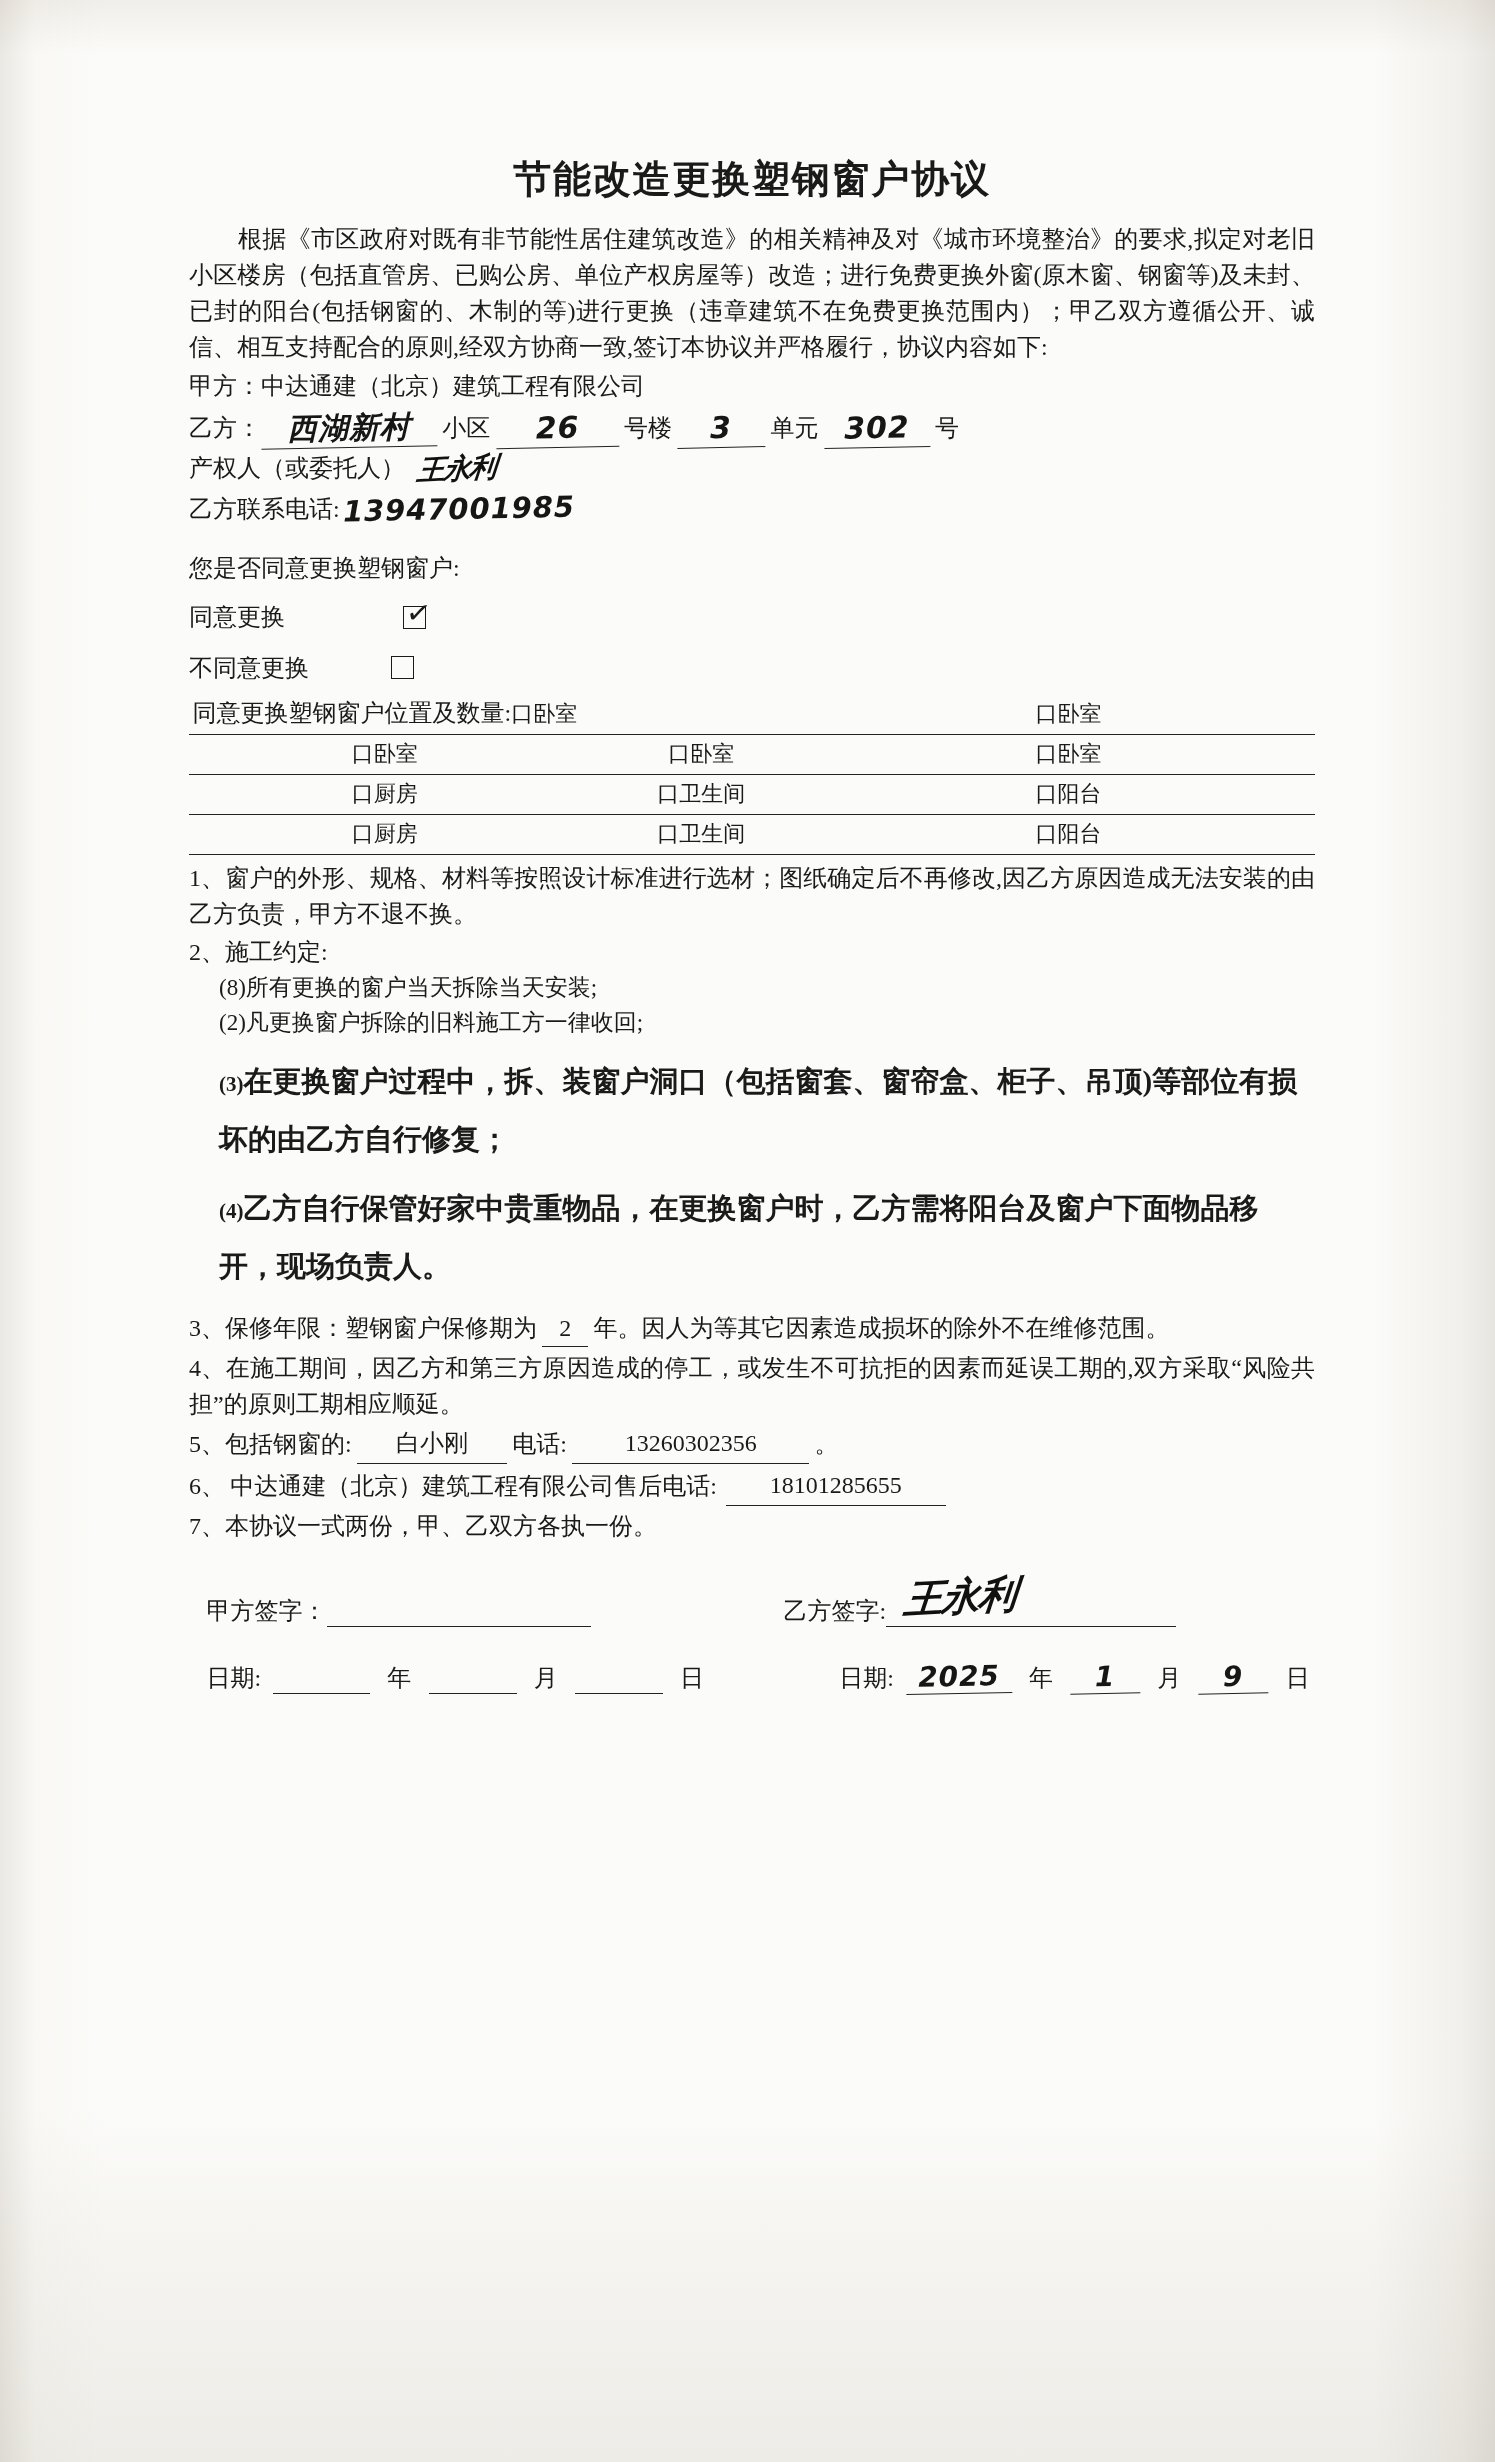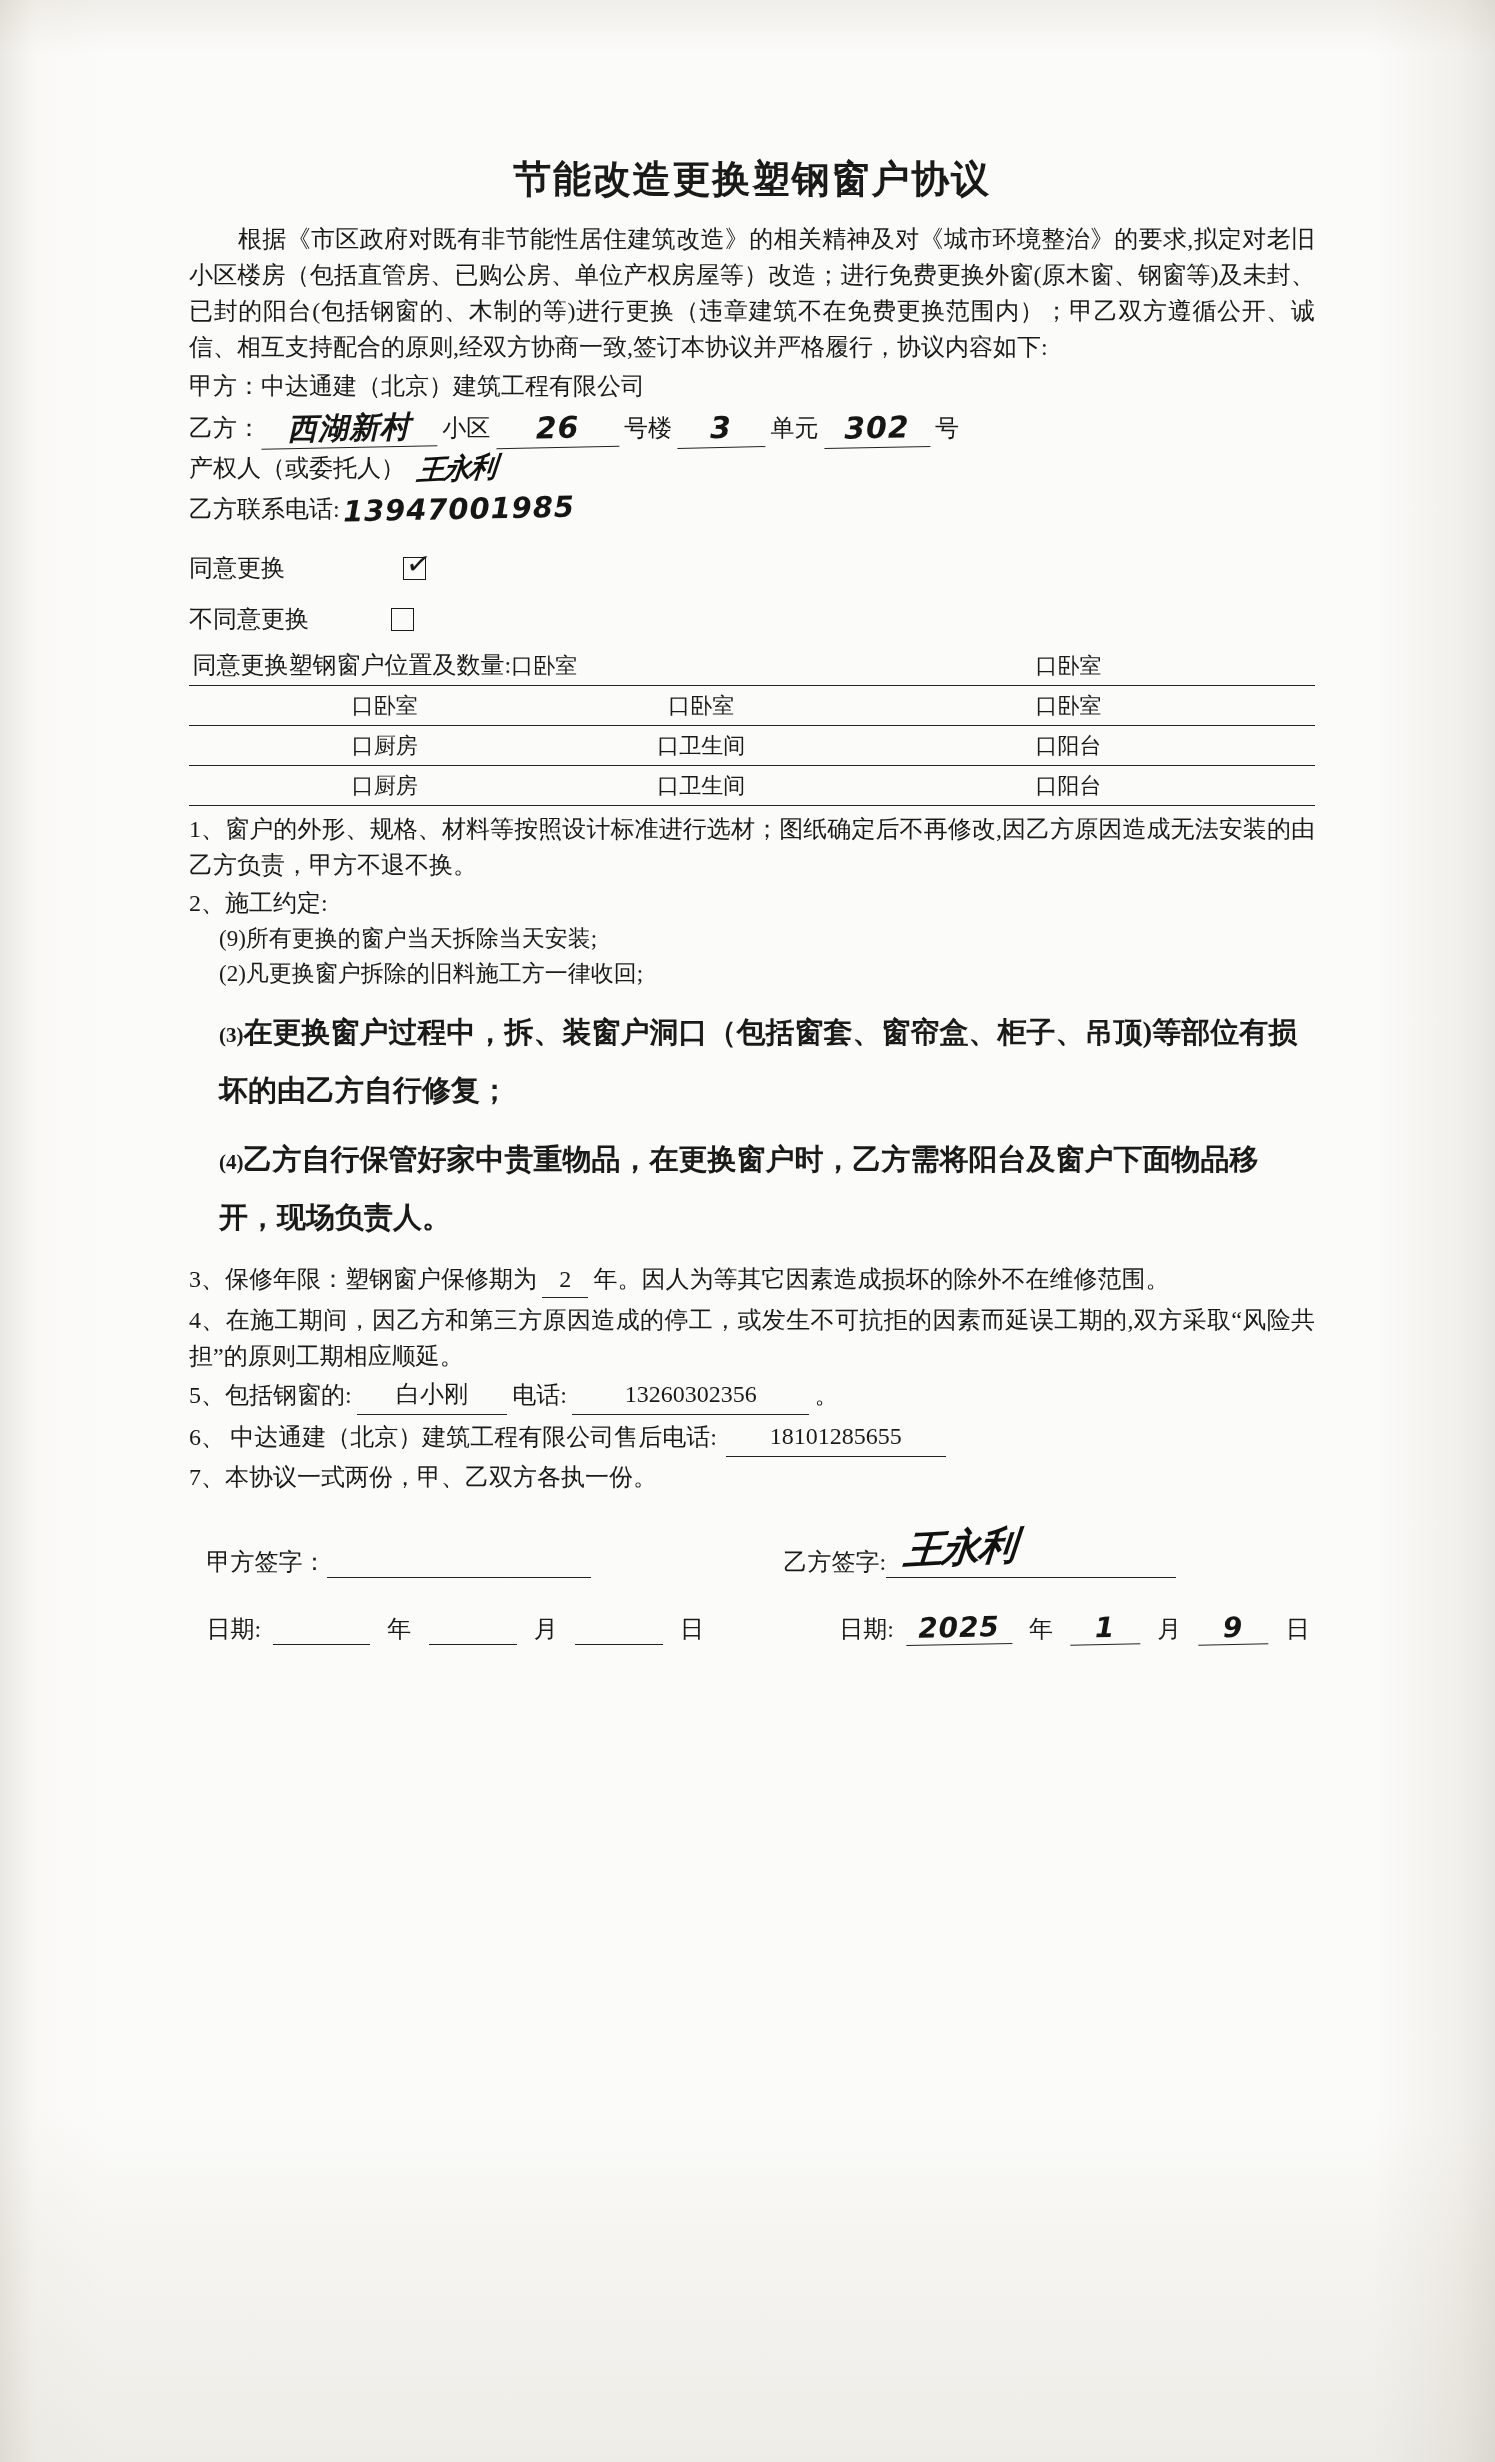--- a/index.html
+++ b/index.html
@@ -175,20 +175,21 @@
       <span>产权人（或委托人）</span>
       <span class="sig" style="margin-left:12.3px;font-size:28px;">王永利</span>
     </div>
 
     <div class="line-row">
       <span>乙方联系电话:</span>
       <span class="hand" style="font-size:29px;margin-left:3.5px;">13947001985</span>
     </div>
 
     <div class="q-block">
+      <div>您是否同意更换塑钢窗户:</div>
 
       <div class="checkline" style="margin-top:8.8px;gap:12px;">
         <span style="width:202px;">同意更换</span>
         <span class="checkbox-glyph">
           <span class="tick">✓</span>
         </span>
       </div>
 
       <div class="checkline" style="margin-top:10.6px;">
         <span style="width:202px;">不同意更换</span>
@@ -225,21 +226,21 @@
 
     <ol class="terms">
       <li>
         <span>1、</span><span>窗户的外形、规格、材料等按照设计标准进行选材；图纸确定后不再修改,因乙方原因造成无法安装的由乙方负责，甲方不退不换。</span>
       </li>
       <li>
         <span>2、</span><span>施工约定:</span>
       </li>
     </ol>
 
-    <div class="sub">(9)所有更换的窗户当天拆除当天安装;</div>
+    <div class="sub">(8)所有更换的窗户当天拆除当天安装;</div>
     <div class="sub">(2)凡更换窗户拆除的旧料施工方一律收回;</div>
 
     <div class="big" style="margin-top:14px;">
       <span class="small-no">(3)</span><span>在更换窗户过程中，拆、装窗户洞口（包括窗套、窗帘盒、柜子、吊顶)等部位有损坏的由乙方自行修复；</span>
     </div>
 
     <div class="big" style="margin-top:14px;">
       <span class="small-no">(4)</span><span>乙方自行保管好家中贵重物品，在更换窗户时，乙方需将阳台及窗户下面物品移开，现场负责人。</span>
     </div>
 

